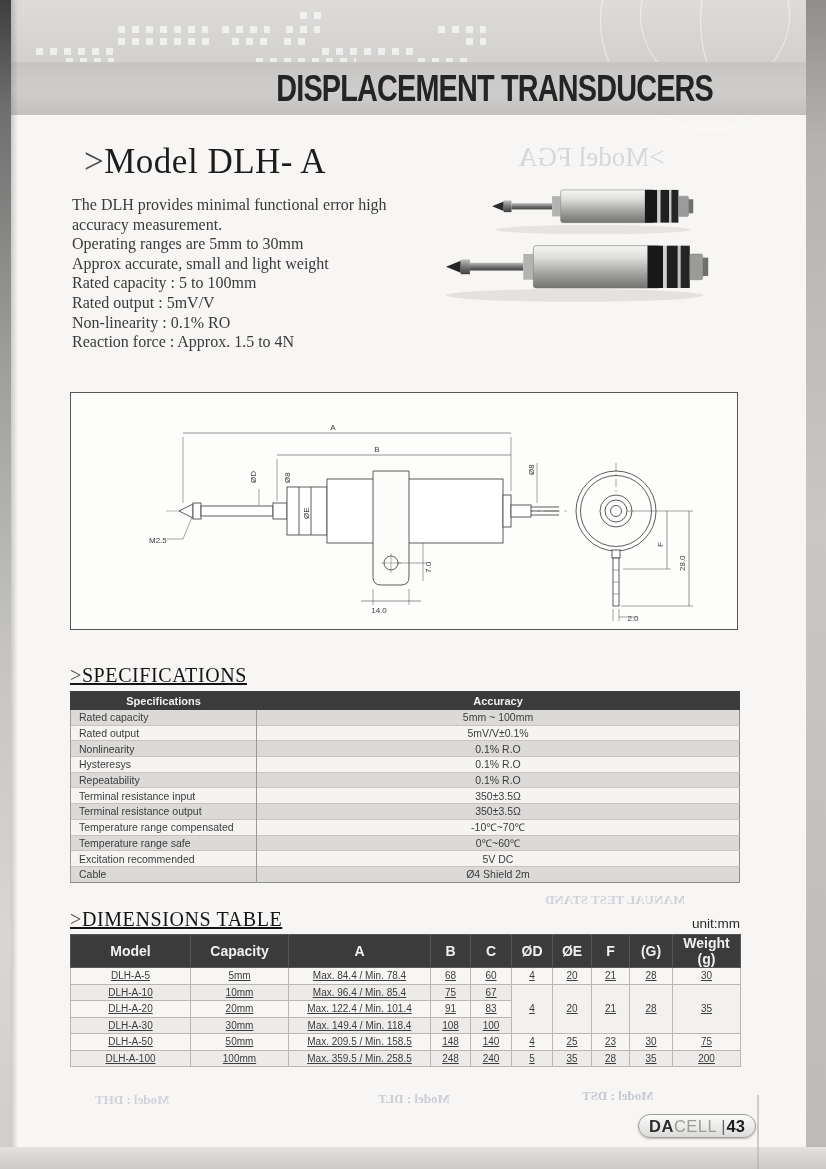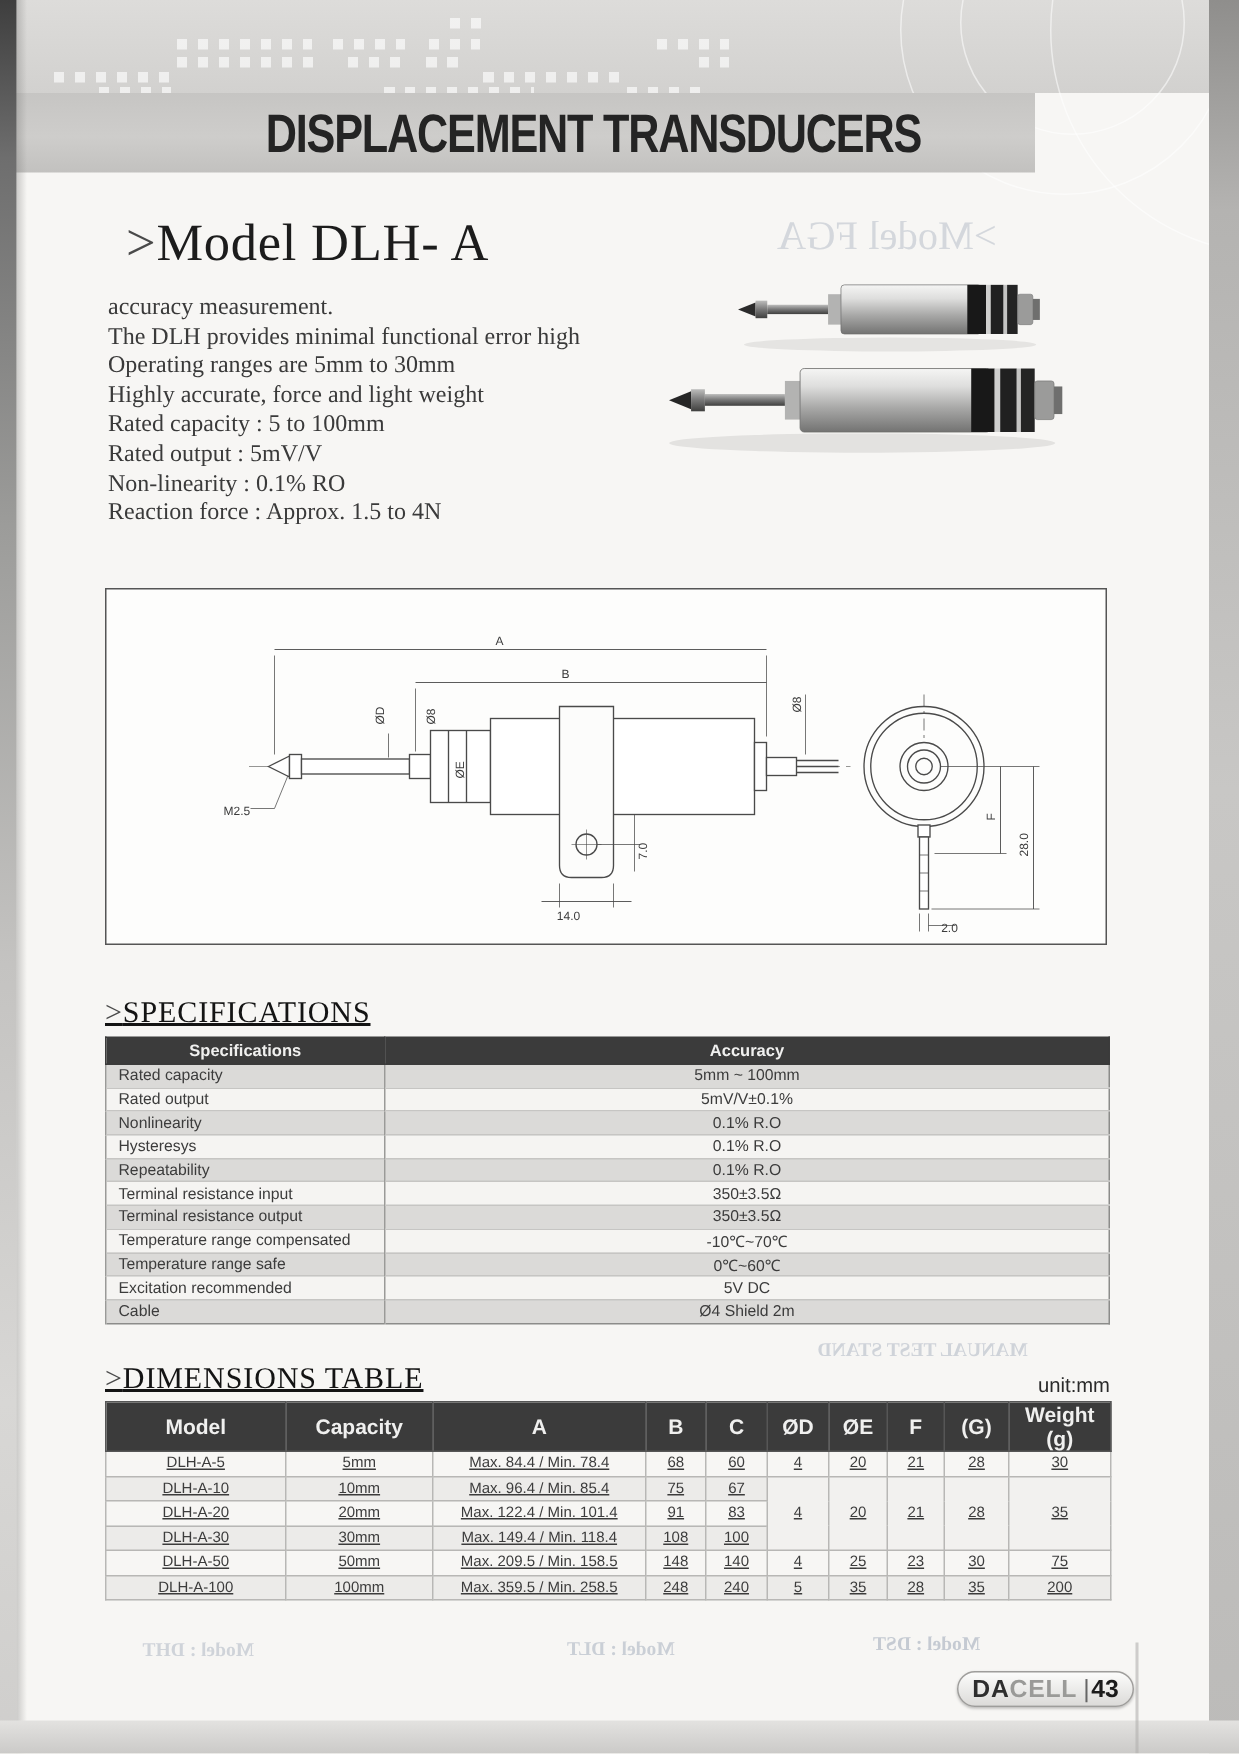--- a/index.html
+++ b/index.html
@@ -8,23 +8,23 @@
     position:relative; width:826px; height:1169px; margin:0 auto;
     background:#f7f6f4; overflow:hidden;
     font-family:"Liberation Serif", serif; color:#222;
   }
   
   .topbar { position:absolute; left:0; top:0; width:826px; height:62px;
     background:linear-gradient(to bottom,#dddcda,#d2d1cf); }
   .px-row { position:absolute; height:7px; opacity:.75;
     background:repeating-linear-gradient(90deg, rgba(255,255,255,.85) 0 7px, rgba(255,255,255,0) 7px 14px); }
   .deco-circle { position:absolute; border:1px solid rgba(255,255,255,.55); border-radius:50%; }
-  .banner { position:absolute; left:0; top:62px; width:690px; height:53px;
+  .banner { position:absolute; left:0; top:62px; width:826px; height:53px;
     background:linear-gradient(to bottom,#c6c5c3,#cecdcb 55%,#c2c1bf);
-    display:flex; align-items:center; justify-content:flex-end; padding-right:76px; }
+    display:flex; align-items:center; justify-content:flex-end; padding-right:113px; }
   .banner-text { font-family:"Liberation Sans", sans-serif; font-weight:bold;
     font-size:36px; letter-spacing:-1px; color:#242424;
     transform:scaleX(.8); transform-origin:right center; white-space:nowrap; }
   
   .left-edge { position:absolute; left:0; top:0; width:11px; height:1169px;
     background:linear-gradient(to bottom,#3e3e3e,#6e6e6e 9%,#9c9c9a 30%,#c4c3c1 55%,#d8d7d5 80%,#cfcecc); }
   .left-edge2 { position:absolute; left:11px; top:0; width:7px; height:1169px;
     background:linear-gradient(to right, rgba(120,120,118,.35), rgba(120,120,118,0)); }
   .right-edge { position:absolute; left:806px; top:0; width:20px; height:1169px;
     background:linear-gradient(to bottom,#8f8e8c,#b4b3b1 12%,#c8c7c5 45%,#bcbbb9); }
@@ -68,21 +68,21 @@
   .dims-table tr:nth-child(even) td { background:#ecebe9; }
   .dims-table td[rowspan] { background:#f2f1ef !important; }
   
   .footer-pill { position:absolute; left:638px; top:1114px; width:118px; height:24px;
     border:1.5px solid #9e9d9b; border-radius:14px;
     background:linear-gradient(to bottom,#fcfcfb,#dcdbd9);
     box-shadow:0 1px 2px rgba(0,0,0,.25);
     display:flex; align-items:center; justify-content:center;
     font-family:"Liberation Sans", sans-serif; font-size:16.5px; }
   .footer-pill .b1 { font-weight:bold; color:#2e2e2e; letter-spacing:.5px; }
-  .footer-pill .b2 { color:#9a9a98; font-weight:bold; letter-spacing:.5px; }
+  .footer-pill .b2 { color:#9a9a98; font-weight:normal; letter-spacing:.5px; }
   .footer-pill .sep { color:#666; font-weight:normal; margin:0 1px 0 4px; }
   .footer-pill .pg { font-weight:bold; color:#1c1c1c; }
   
   .ghost { position:absolute; color:#94a0b2; font-family:"Liberation Serif", serif; white-space:nowrap; }
   .mirror { transform:scaleX(-1); }
   
   svg text { font-family:"Liberation Sans", sans-serif; font-size:8px; fill:#3c3c3c; }
 </style>
 </head>
 <body>
@@ -126,24 +126,24 @@
   <div class="ghost mirror" style="left:545px; top:892px; font-size:13px; opacity:.4; font-weight:bold;">MANUAL TEST STAND</div>
   <div class="ghost mirror" style="left:95px; top:1092px; font-size:13px; opacity:.4; font-weight:bold;">Model : DHT</div>
   <div class="ghost mirror" style="left:378px; top:1091px; font-size:13px; opacity:.45; font-weight:bold;">Model : DLT</div>
   <div class="ghost mirror" style="left:582px; top:1088px; font-size:13px; opacity:.5; font-weight:bold;">Model : DST</div>
 
   <div class="model-title">
     <span class="gt">&gt;</span><span>Model DLH- A</span>
   </div>
 
   <div class="desc">
+    <div>The DLH provides minimal functional error high</div>
     <div>accuracy measurement.</div>
-    <div>The DLH provides minimal functional error high</div>
     <div>Operating ranges are 5mm to 30mm</div>
-    <div>Highly accurate, force and light weight</div>
+    <div>Approx accurate, small and light weight</div>
     <div>Rated capacity : 5 to 100mm</div>
     <div>Rated output : 5mV/V</div>
     <div>Non-linearity : 0.1% RO</div>
     <div>Reaction force : Approx. 1.5 to 4N</div>
   </div>
 
   <div class="photos">
     <svg width="300" height="142" viewBox="0 0 300 142">
       <defs>
         <linearGradient id="bodyg" x1="0" y1="0" x2="0" y2="1">

